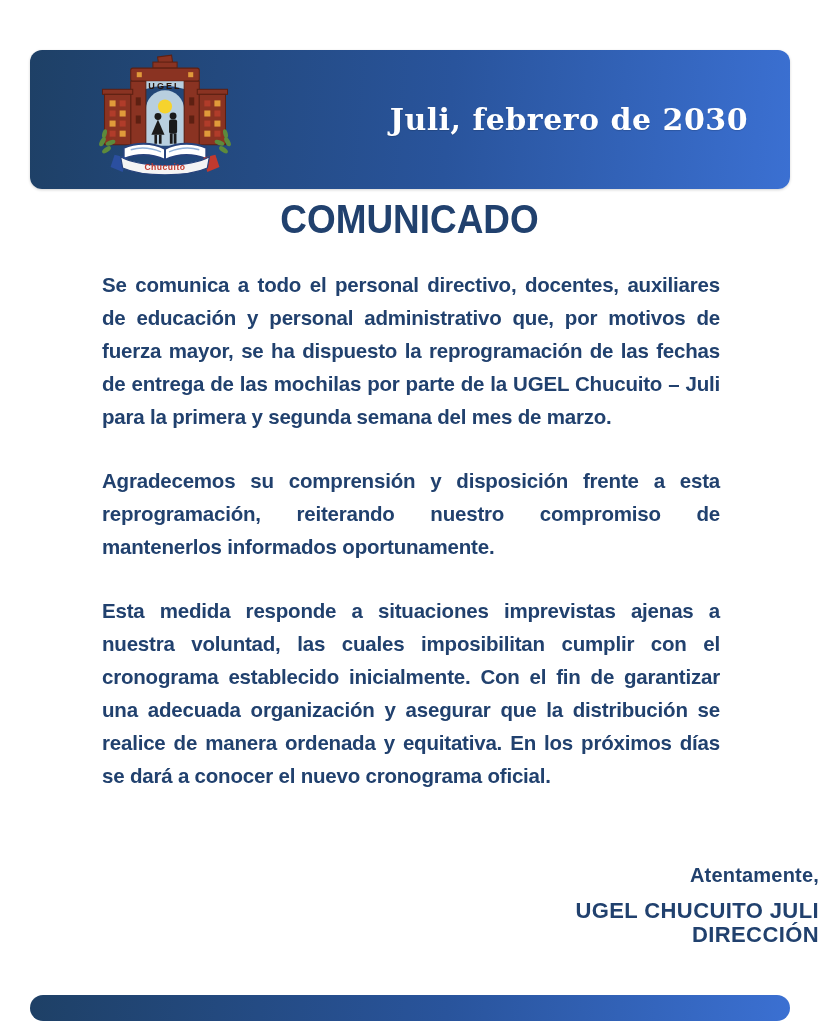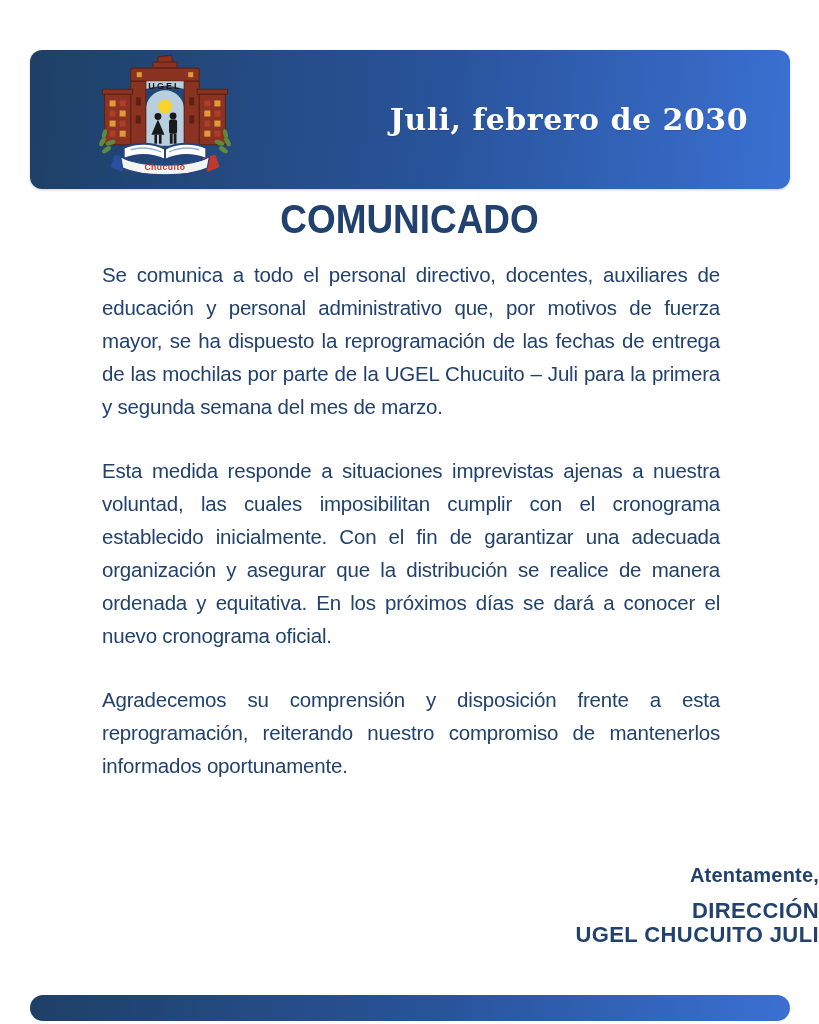--- a/index.html
+++ b/index.html
@@ -27,23 +27,23 @@
   }
   
   .doc-title {
     position:absolute; top:196px; left:0; width:100%;
     text-align:center; font-size:41px; font-weight:700;
     color:var(--ink,#21416e); letter-spacing:0px;
     transform:scaleX(0.9);
   }
   
   .body-text {
-    position:absolute; top:258px; left:102px; width:618px;
+    position:absolute; top:268px; left:102px; width:618px;
     color:var(--ink,#21416e);
-    font-size:20.5px; line-height:33px; font-weight:400;
+    font-size:20.5px; line-height:33px; font-weight:700;
     text-align:justify; letter-spacing:-0.2px;
   }
   .body-text p + p { margin-top:31px; }
   
   .signature {
     position:absolute; top:864px; left:0; width:100%;
     text-align:right; color:var(--ink,#21416e);
   }
   .signature .closing { font-size:20px; font-weight:700; letter-spacing:0.2px; }
   .signature .org { margin-top:12px; font-size:22px; font-weight:700; line-height:24px; letter-spacing:0.4px; }
@@ -167,27 +167,27 @@
       </svg>
     </div>
 
     <div class="header-date">Juli, febrero de 2030</div>
   </div>
 
   <h1 class="doc-title">COMUNICADO</h1>
 
   <div class="body-text">
     <p>Se comunica a todo el personal directivo, docentes, auxiliares de educación y personal administrativo que, por motivos de fuerza mayor, se ha dispuesto la reprogramación de las fechas de entrega de las mochilas por parte de la UGEL Chucuito – Juli para la primera y segunda semana del mes de marzo.</p>
+    <p>Agradecemos su comprensión y disposición frente a esta reprogramación, reiterando nuestro compromiso de mantenerlos informados oportunamente.</p>
     <p>Esta medida responde a situaciones imprevistas ajenas a nuestra voluntad, las cuales imposibilitan cumplir con el cronograma establecido inicialmente. Con el fin de garantizar una adecuada organización y asegurar que la distribución se realice de manera ordenada y equitativa. En los próximos días se dará a conocer el nuevo cronograma oficial.</p>
-    <p>Agradecemos su comprensión y disposición frente a esta reprogramación, reiterando nuestro compromiso de mantenerlos informados oportunamente.</p>
   </div>
 
   <div class="signature">
     <div class="closing">Atentamente,</div>
     <div class="org">
+      <div>UGEL CHUCUITO JULI</div>
       <div>DIRECCIÓN</div>
-      <div>UGEL CHUCUITO JULI</div>
     </div>
   </div>
 
   <div class="footer-bar"></div>
 
 </div>
 
 </body></html>

